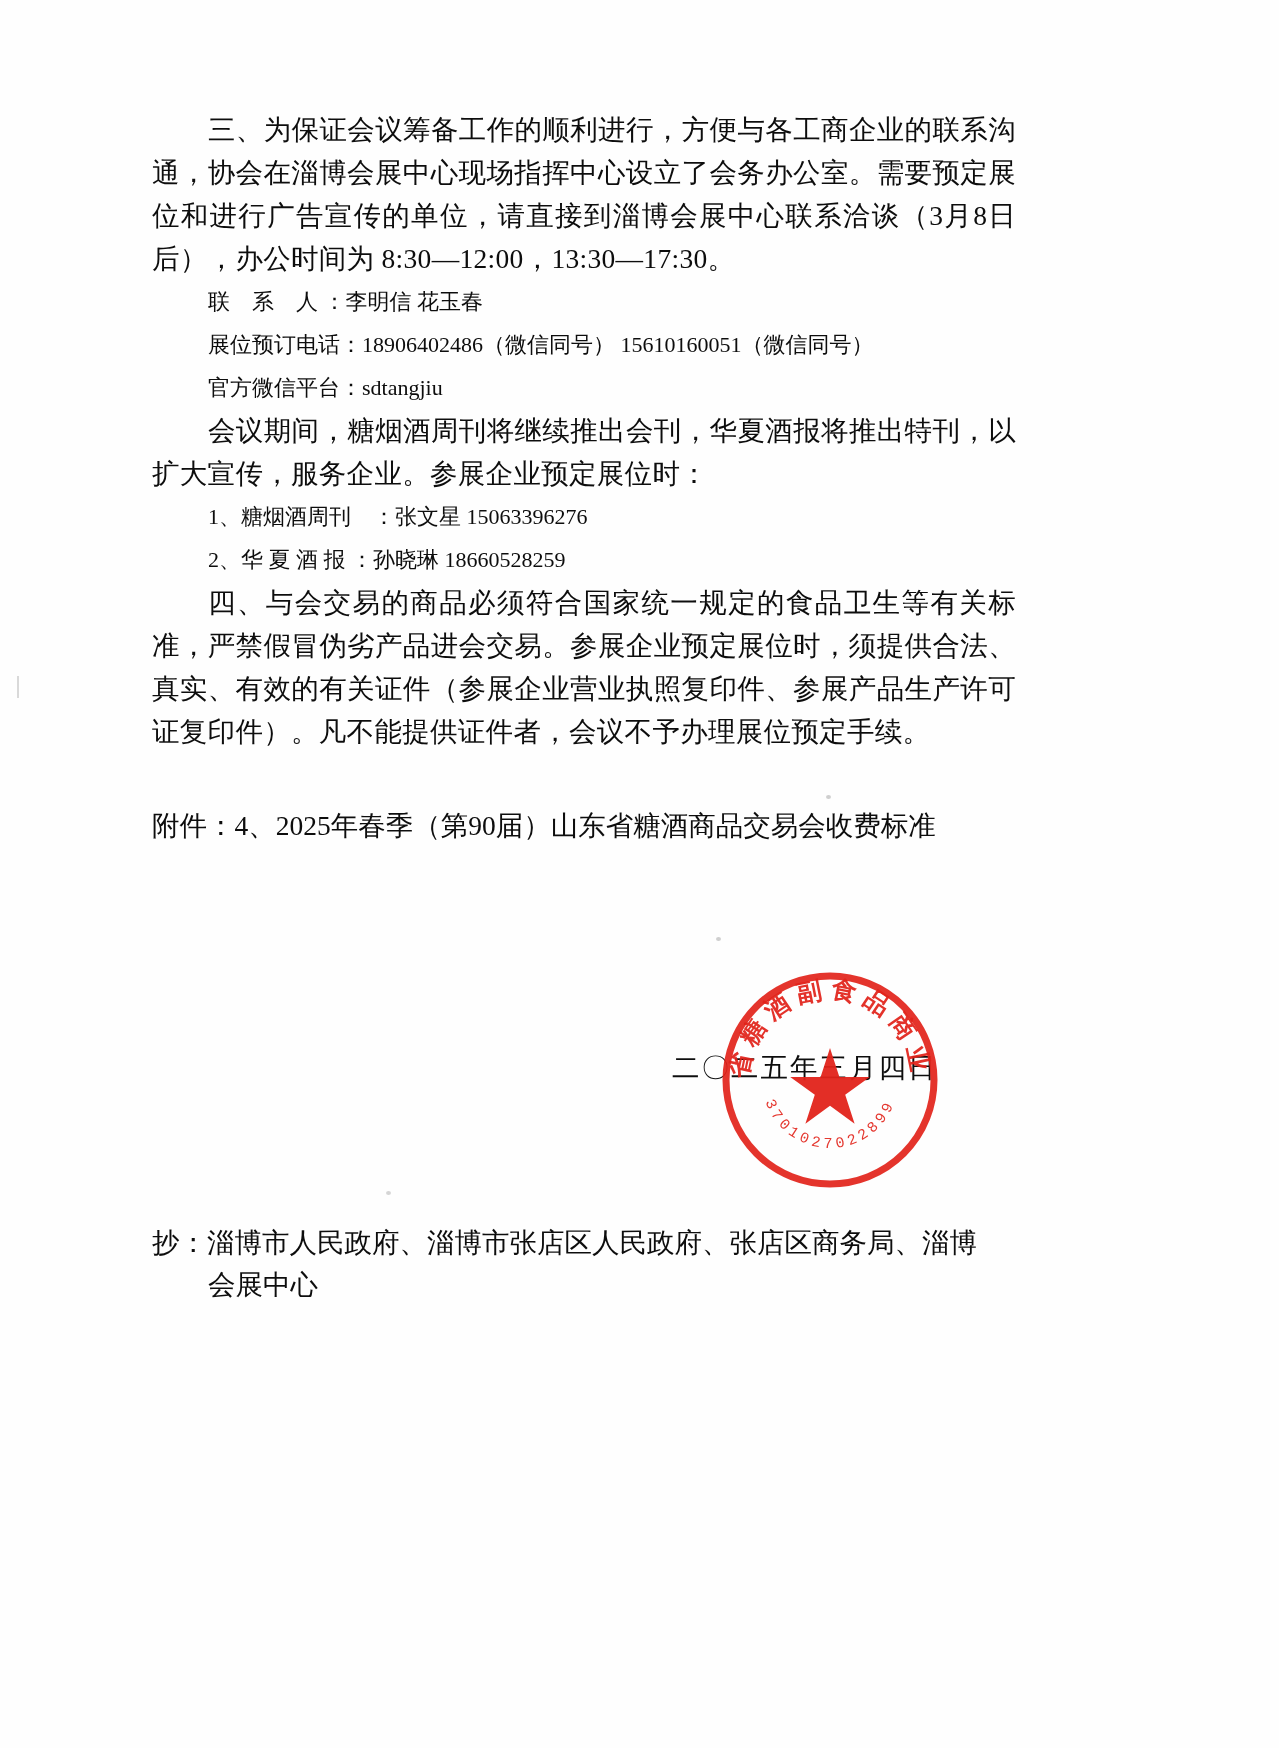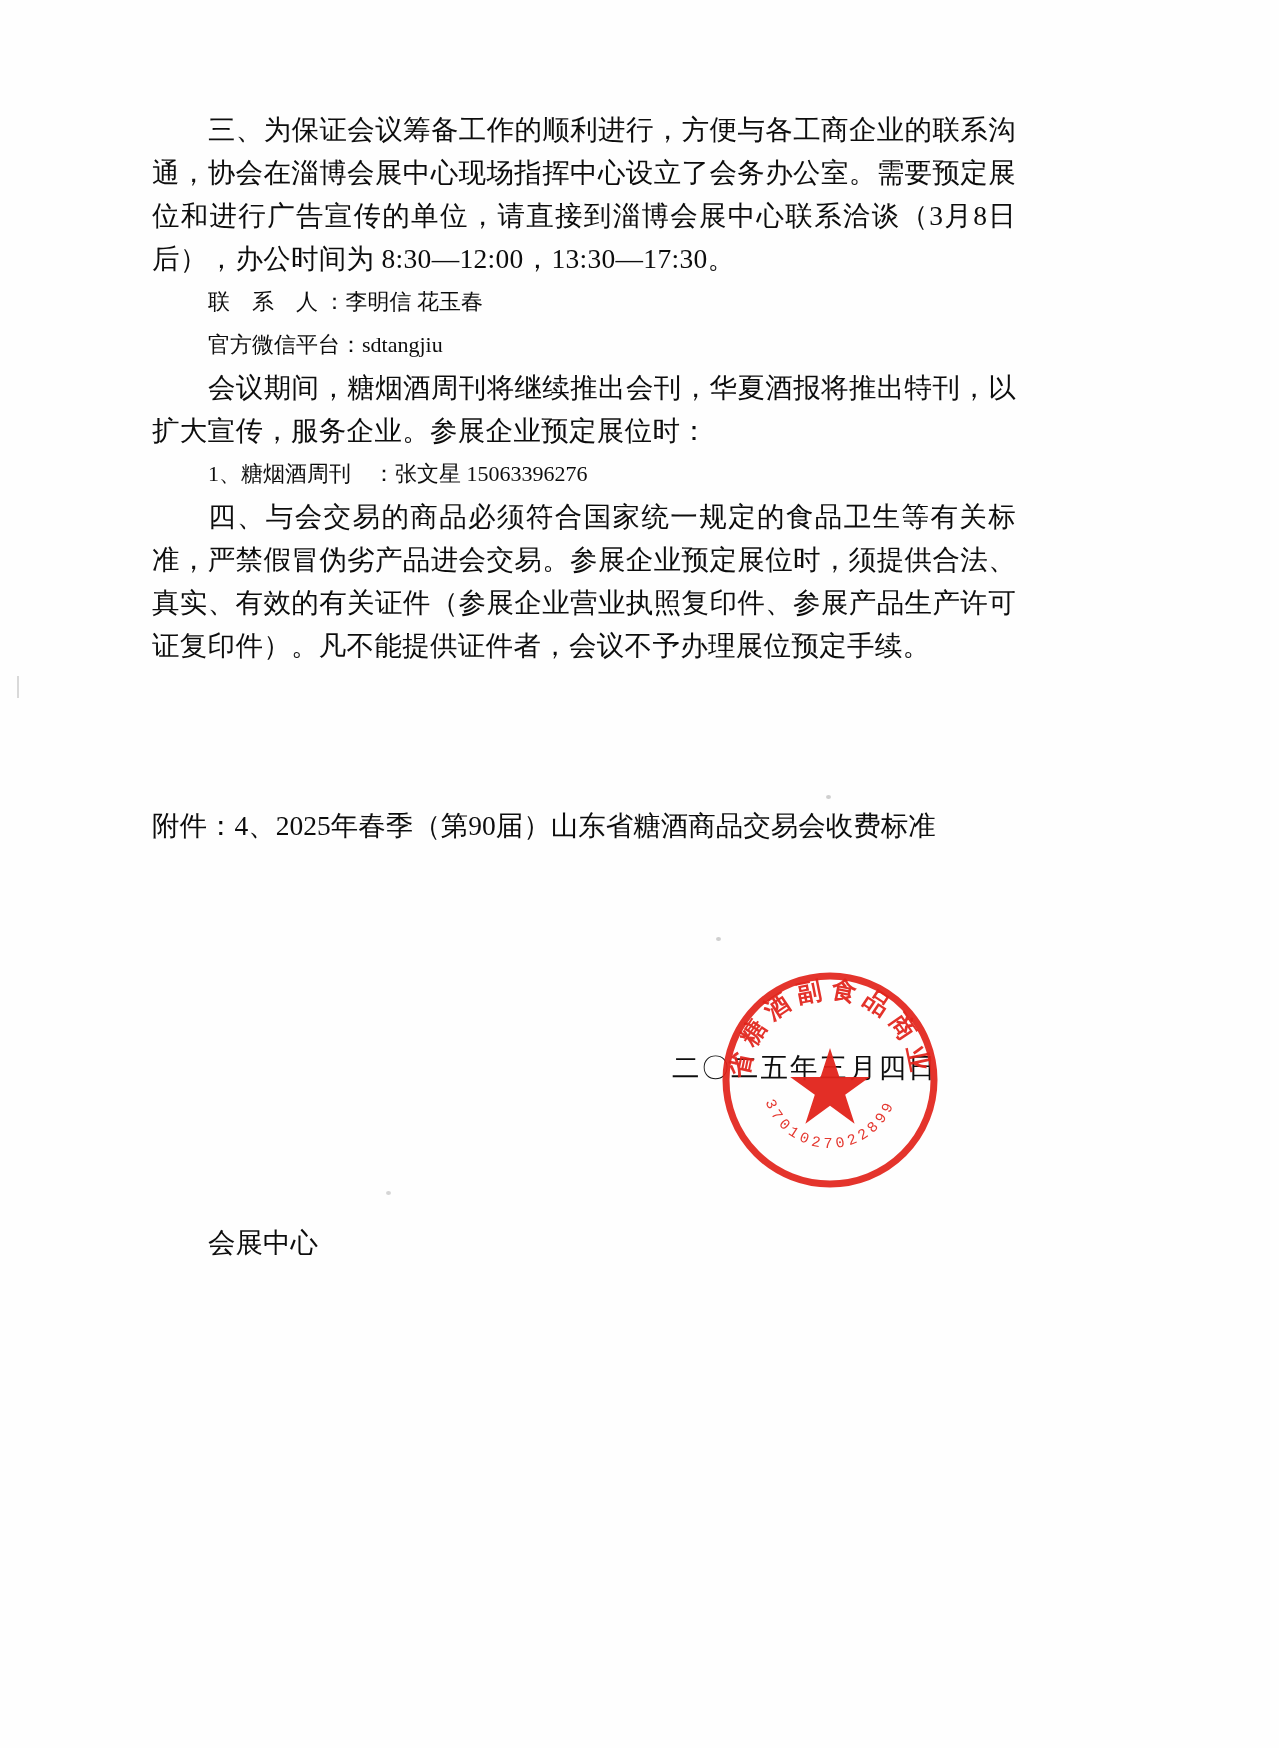--- a/index.html
+++ b/index.html
@@ -107,25 +107,27 @@
   <div class="artifact a1"></div>
   <div class="artifact a2"></div>
   <div class="artifact a3"></div>
   <div class="artifact a4"></div>
 
   <div class="doc-body">
 
     <p class="para indent">三、为保证会议筹备工作的顺利进行，方便与各工商企业的联系沟通，协会在淄博会展中心现场指挥中心设立了会务办公室。需要预定展位和进行广告宣传的单位，请直接到淄博会展中心联系洽谈（3月8日后），办公时间为 8:30—12:00，13:30—17:30。</p>
 
     <div class="line line-indent">联　系　人 ：李明信 花玉春</div>
+    <div class="line line-indent">展位预订电话：18906402486（微信同号） 15610160051（微信同号）</div>
     <div class="line line-indent">官方微信平台：sdtangjiu</div>
 
     <p class="para indent">会议期间，糖烟酒周刊将继续推出会刊，华夏酒报将推出特刊，以扩大宣传，服务企业。参展企业预定展位时：</p>
 
     <div class="line line-indent">1、糖烟酒周刊　：张文星 15063396276</div>
+    <div class="line line-indent">2、华 夏 酒 报 ：孙晓琳 18660528259</div>
 
     <p class="para indent">四、与会交易的商品必须符合国家统一规定的食品卫生等有关标准，严禁假冒伪劣产品进会交易。参展企业预定展位时，须提供合法、真实、有效的有关证件（参展企业营业执照复印件、参展产品生产许可证复印件）。凡不能提供证件者，会议不予办理展位预定手续。</p>
 
 
   </div>
 
   <div class="attachment">附件：4、2025年春季（第90届）山东省糖酒商品交易会收费标准</div>
 
   <div class="date-line">二〇二五年三月四日</div>
 
@@ -140,16 +142,17 @@
         <textPath href="#arcTop" startOffset="50%" text-anchor="middle" letter-spacing="7">山东省糖酒副食品商业协会</textPath>
       </text>
       <text font-family="'Liberation Mono', monospace" font-size="15" fill="#e2231a" opacity="0.9">
         <textPath href="#arcBottom" startOffset="50%" text-anchor="middle" letter-spacing="4">3701027022899</textPath>
       </text>
       <polygon points="112,80 121.4,108.9 151.8,108.9 127.2,126.8 136.6,155.7 112,137.8 87.4,155.7 96.8,126.8 72.2,108.9 102.6,108.9" fill="#e2231a" opacity="0.95"></polygon>
     </svg>
   </div>
 
   <div class="cc-block">
+    <div>抄：淄博市人民政府、淄博市张店区人民政府、张店区商务局、淄博</div>
     <div class="cc-indent">会展中心</div>
   </div>
 
 </div>
 
 </body></html>

